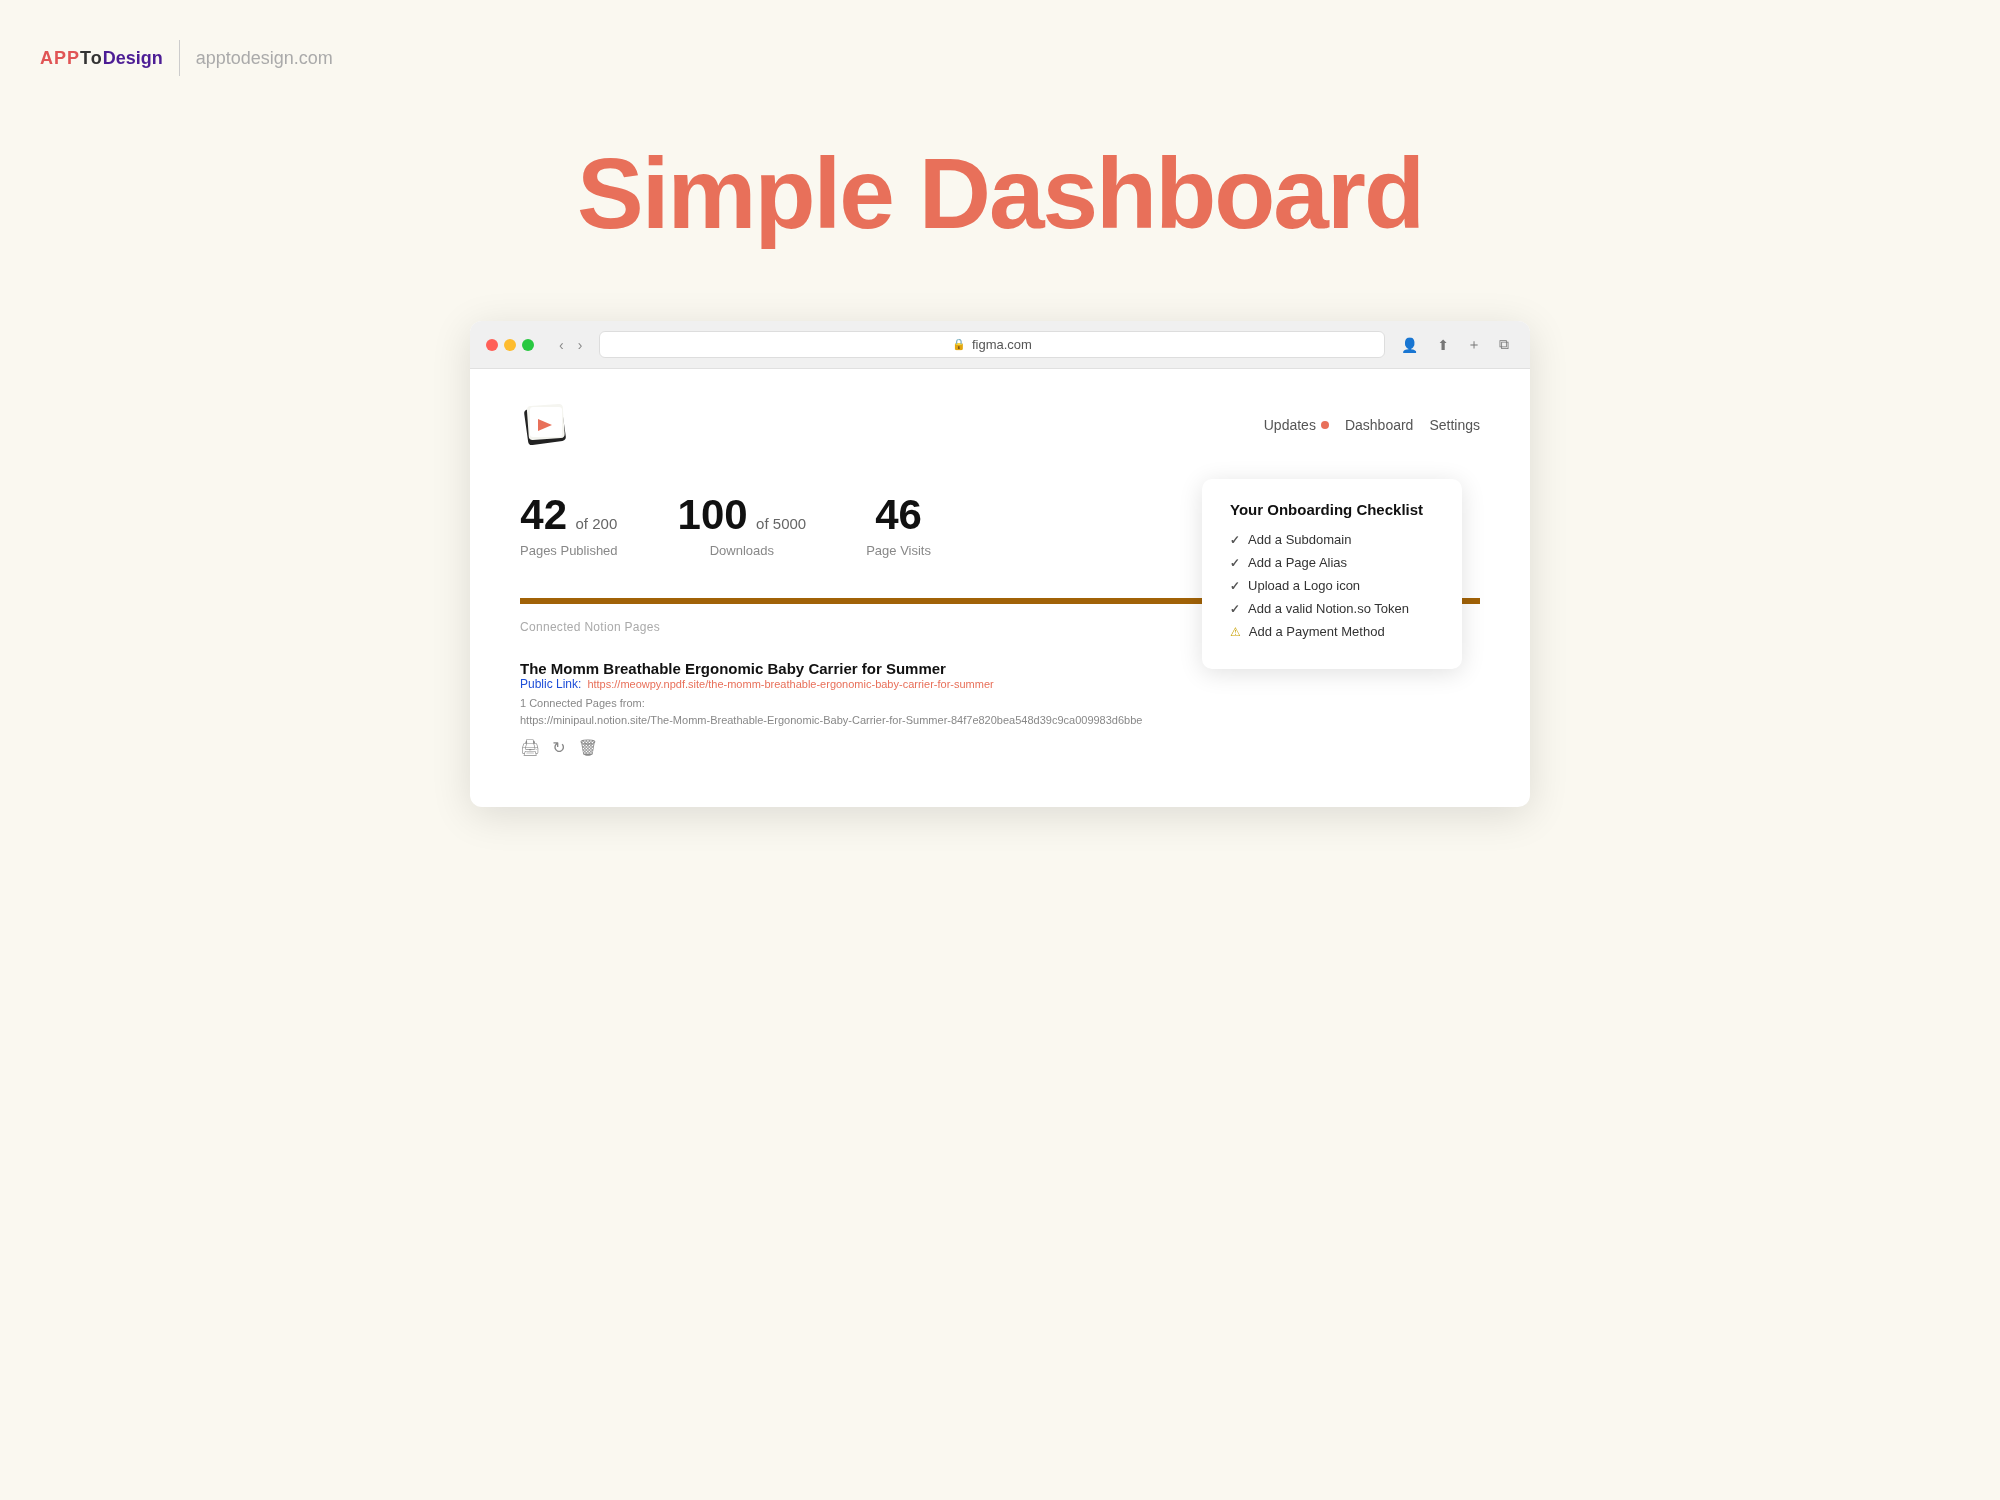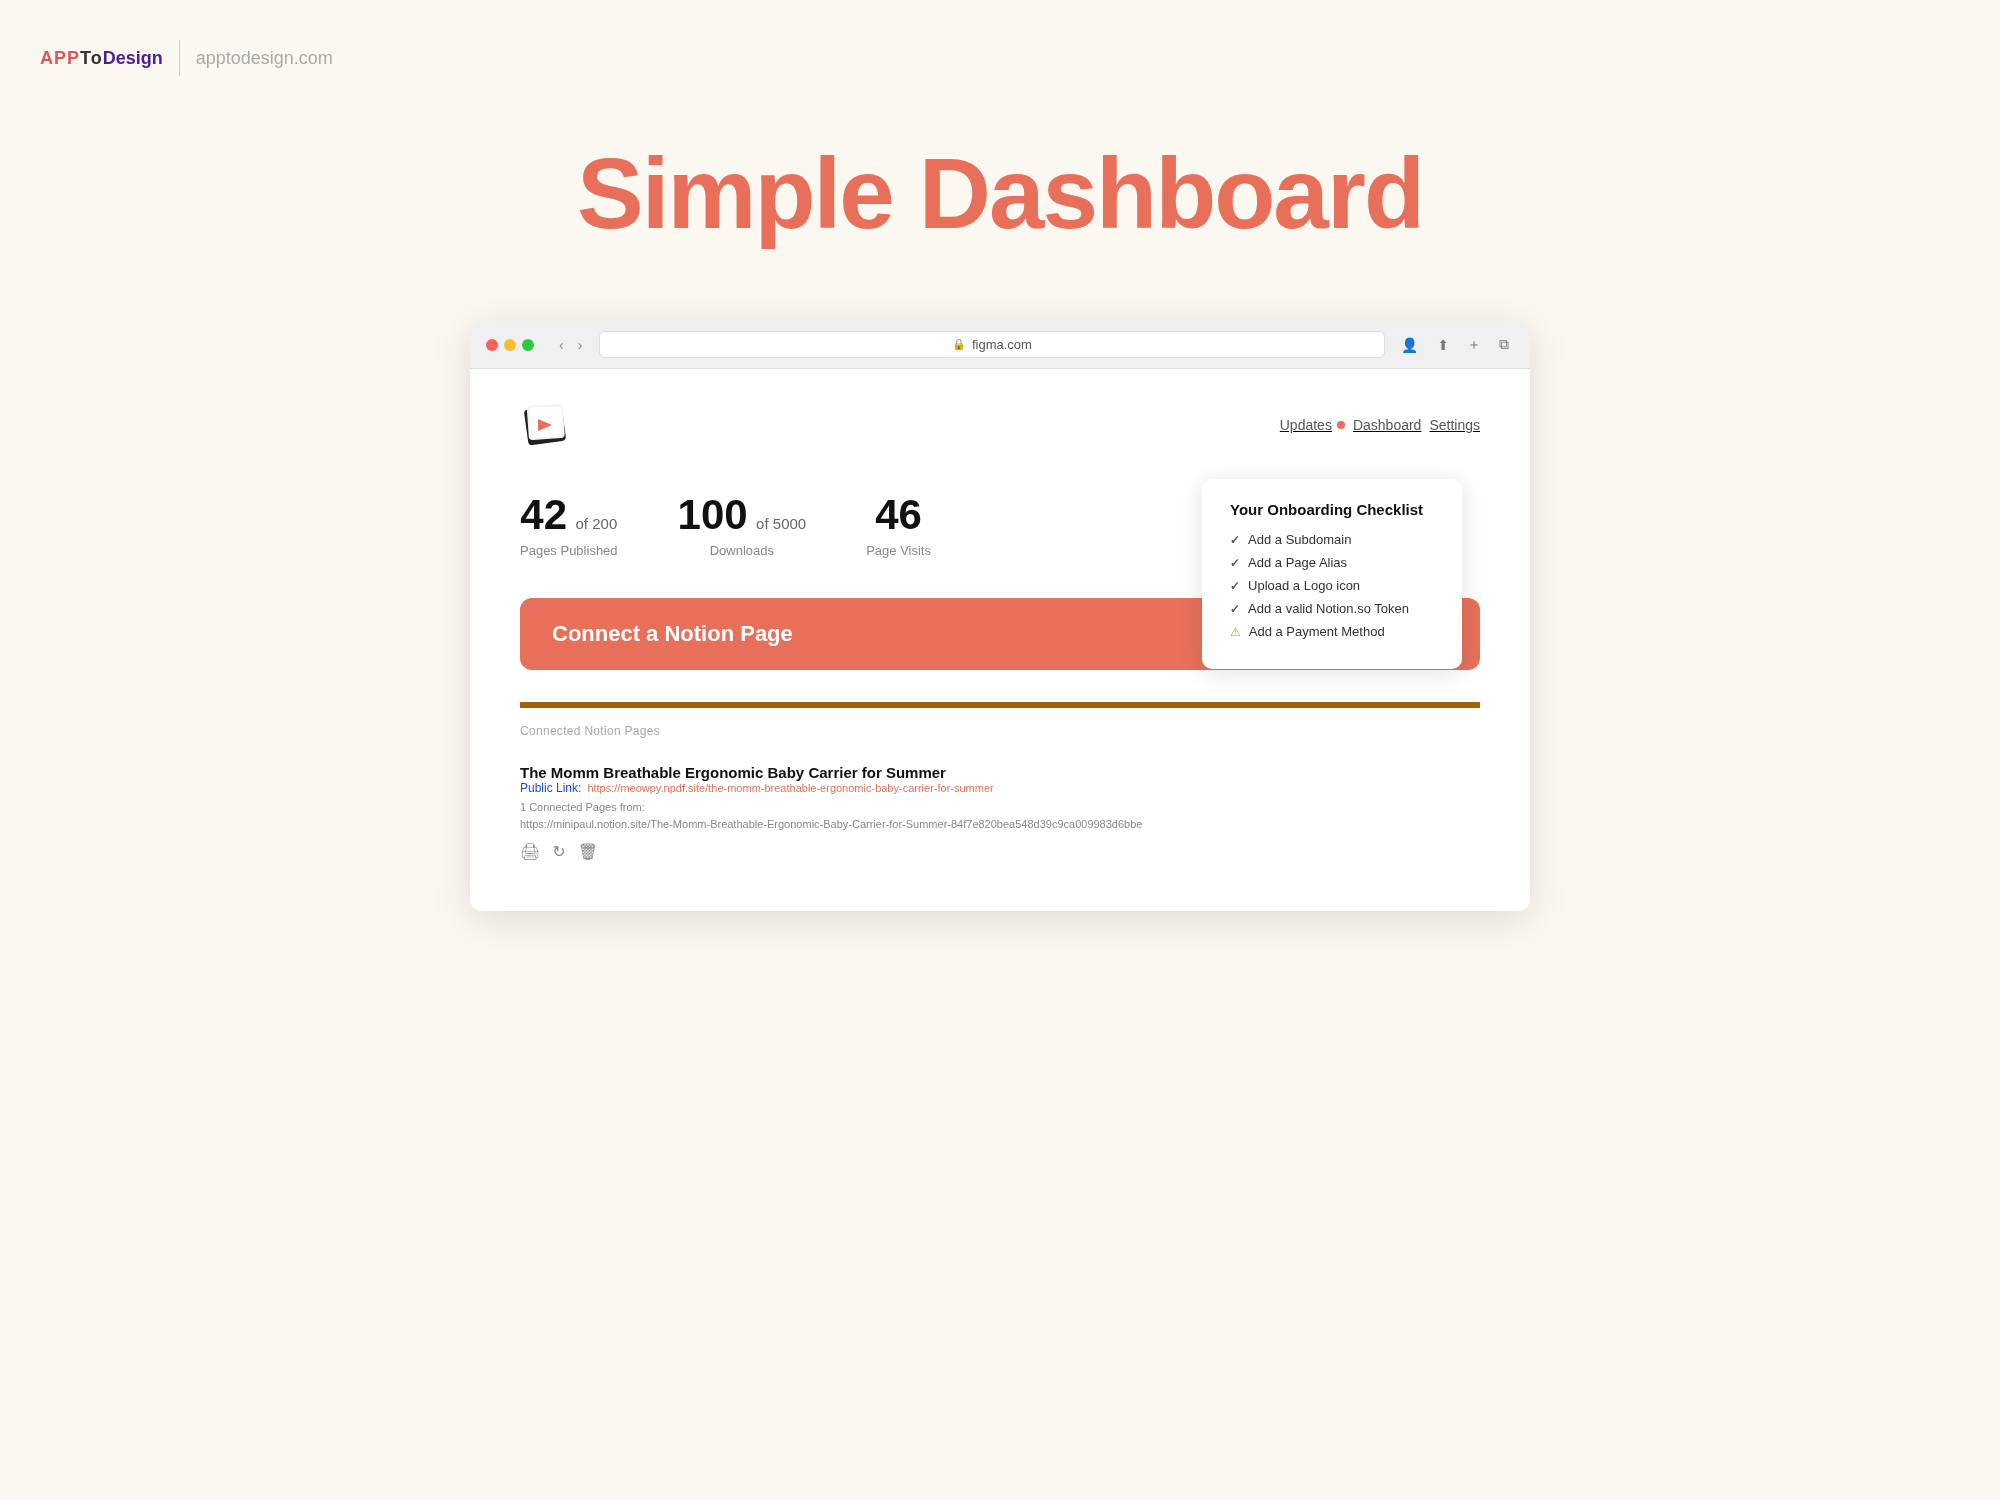--- a/index.html
+++ b/index.html
@@ -164,22 +164,21 @@
     }
 
     .app-logo {
       display: flex;
       align-items: center;
     }
 
     .nav-links {
       display: flex;
       align-items: flex-start;
-      gap: 8px;
-      text-decoration: underline;
+      gap: 16px;
     }
 
     .nav-link {
       font-size: 14px;
       color: #555;
       cursor: pointer;
       text-decoration: none;
       display: flex;
       align-items: center;
       gap: 4px;
@@ -449,24 +448,20 @@
       <div class="checklist-item">
         <span class="check-icon">✓</span>
         <span>Add a valid Notion.so Token</span>
       </div>
       <div class="checklist-item">
         <span class="warning-icon">⚠</span>
         <span>Add a Payment Method</span>
       </div>
     </div>
 
-    <button class="cta-button">
-      <span>Connect a Notion Page</span>
-      <span class="cta-arrow">→</span>
-    </button>
 
     <div class="connected-section">
       <div class="connected-label">Connected Notion Pages</div>
 
       <div class="page-card">
         <div class="page-card-title">The Momm Breathable Ergonomic Baby Carrier for Summer</div>
         <div class="page-card-link-row">
           <span class="page-card-link-label">Public Link:</span>
           <span class="page-card-link-url">https://meowpy.npdf.site/the-momm-breathable-ergonomic-baby-carrier-for-summer</span>
         </div>

